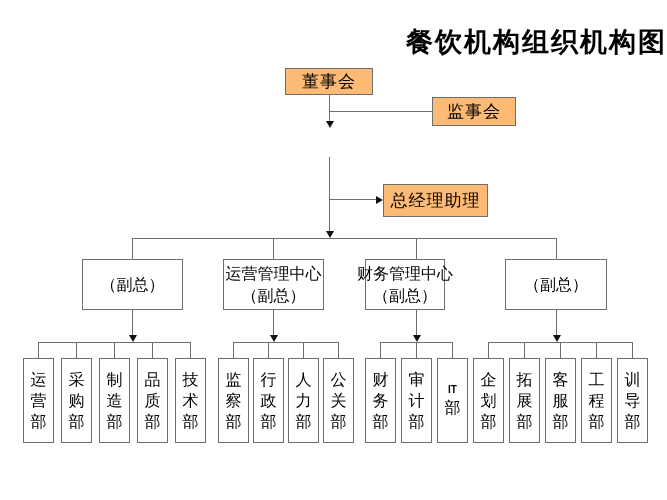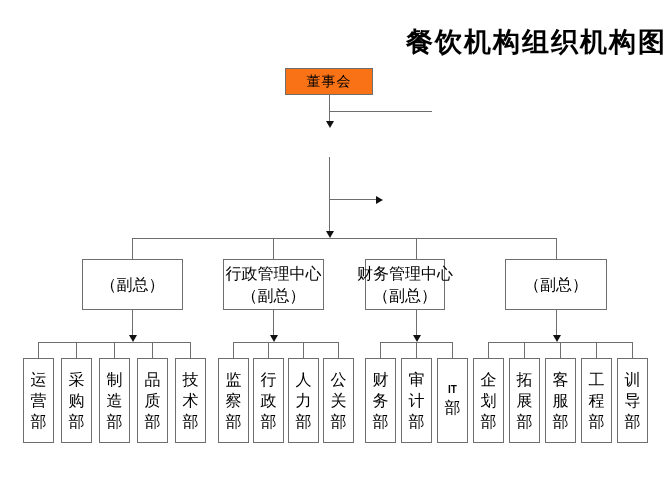--- a/index.html
+++ b/index.html
@@ -17,25 +17,25 @@
     top: 24px; left: 0; width: 100%;
     text-align: right;
     font-size: 27px;
     font-weight: bold;
     letter-spacing: 2px;
   }
   .node-box {
     position: absolute;
     box-sizing: border-box;
     border: 1px solid var(--border, #6e6e6e);
-    background: #f97316;
+    background: #fdba74;
     display: flex;
     align-items: center;
     justify-content: center;
-    font-size: 14px;
+    font-size: 17px;
     letter-spacing: 1px;
     white-space: nowrap;
   }
   .center-box {
     position: absolute;
     top: 259px;
     box-sizing: border-box;
     height: 51px;
     border: 1px solid var(--border, #6e6e6e);
     background: #ffffff;
@@ -87,41 +87,43 @@
   }
 </style>
 </head>
 <body>
 
 <div id="canvas">
 
   <div id="title">餐饮机构组织机构图</div>
 
   <div class="node-box" style="left:285px; top:68px; width:88px; height:27px;">董事会</div>
+  <div class="node-box" style="left:432px; top:97px; width:84px; height:29px;">监事会</div>
+  <div class="node-box" style="left:383px; top:184px; width:105px; height:33px;">总经理助理</div>
 
   <div class="vline" style="left:329px; top:95px; height:26px;"></div>
   <div class="arrow-down" style="left:326px; top:121px;"></div>
   <div class="hline" style="left:329px; top:111px; width:103px;"></div>
 
   <div class="vline" style="left:329px; top:157px; height:74px;"></div>
   <div class="arrow-down" style="left:326px; top:231px;"></div>
   <div class="hline" style="left:329px; top:199px; width:47px;"></div>
   <div class="arrow-right" style="left:376px; top:196px;"></div>
 
   <div class="hline" style="left:132px; top:238px; width:425px;"></div>
   <div class="vline" style="left:132px; top:238px; height:21px;"></div>
   <div class="vline" style="left:273px; top:238px; height:21px;"></div>
   <div class="vline" style="left:416px; top:238px; height:21px;"></div>
   <div class="vline" style="left:556px; top:238px; height:21px;"></div>
 
   <div class="center-box" style="left:82px; width:101px;">
     <div>（副总）</div>
   </div>
   <div class="center-box" style="left:223px; width:101px;">
-    <div>行政管理中心</div>
+    <div>运营管理中心</div>
     <div>（副总）</div>
   </div>
   <div class="center-box" style="left:365px; width:80px;">
     <div>财务管理中心</div>
     <div>（副总）</div>
   </div>
   <div class="center-box" style="left:505px; width:102px;">
     <div>（副总）</div>
   </div>
 

